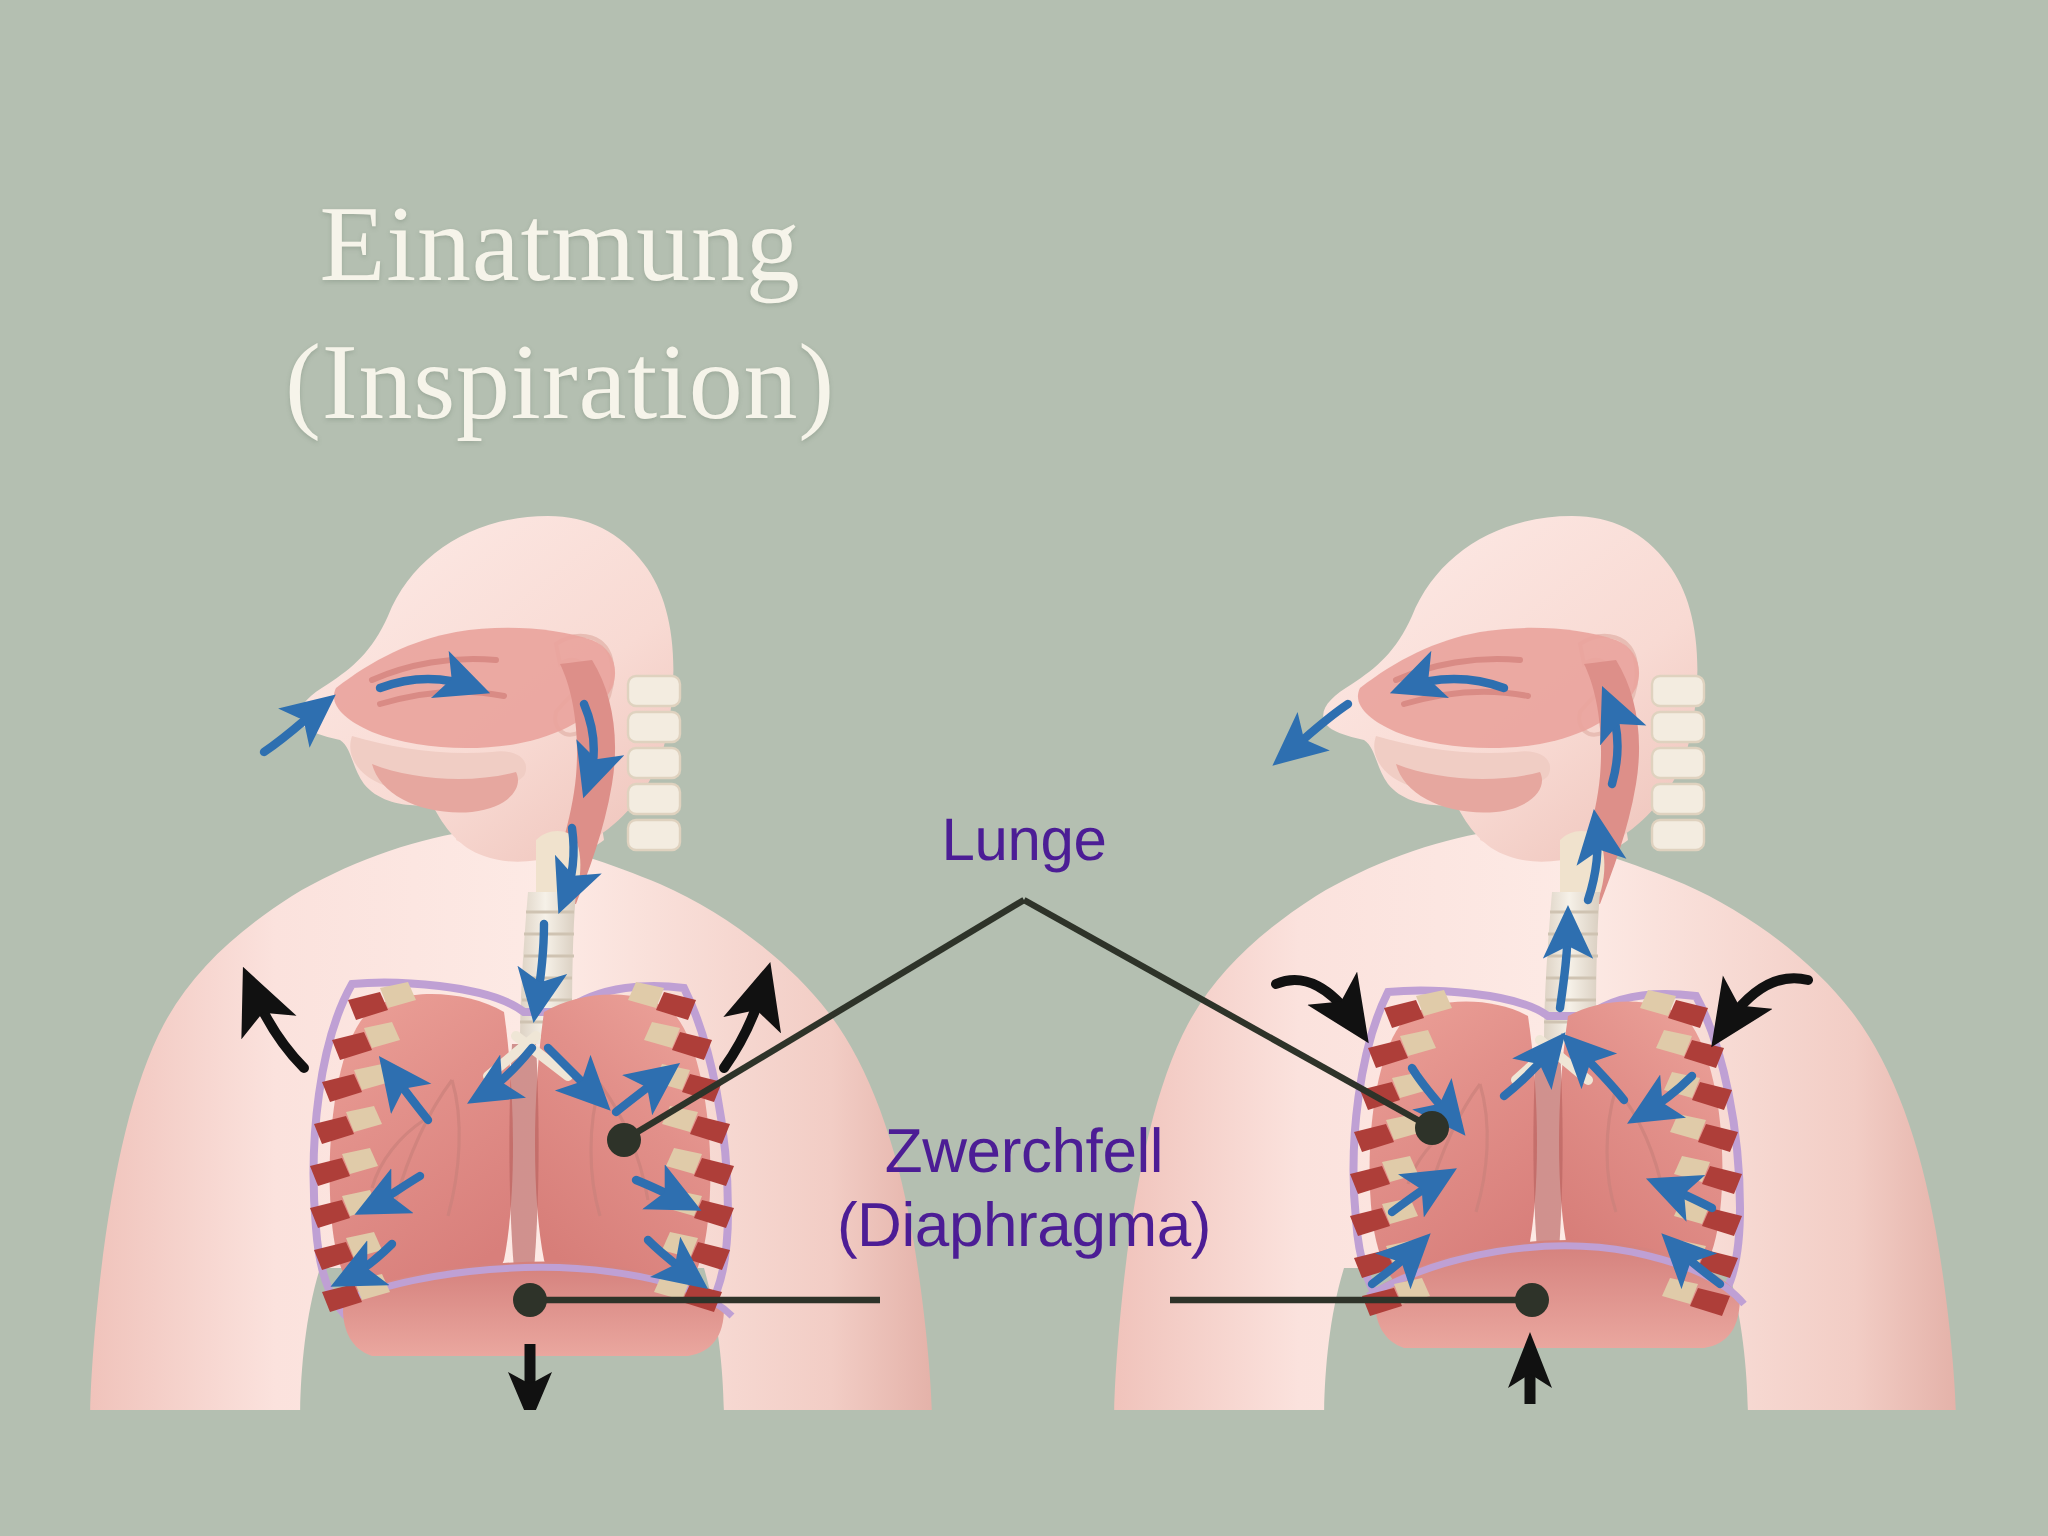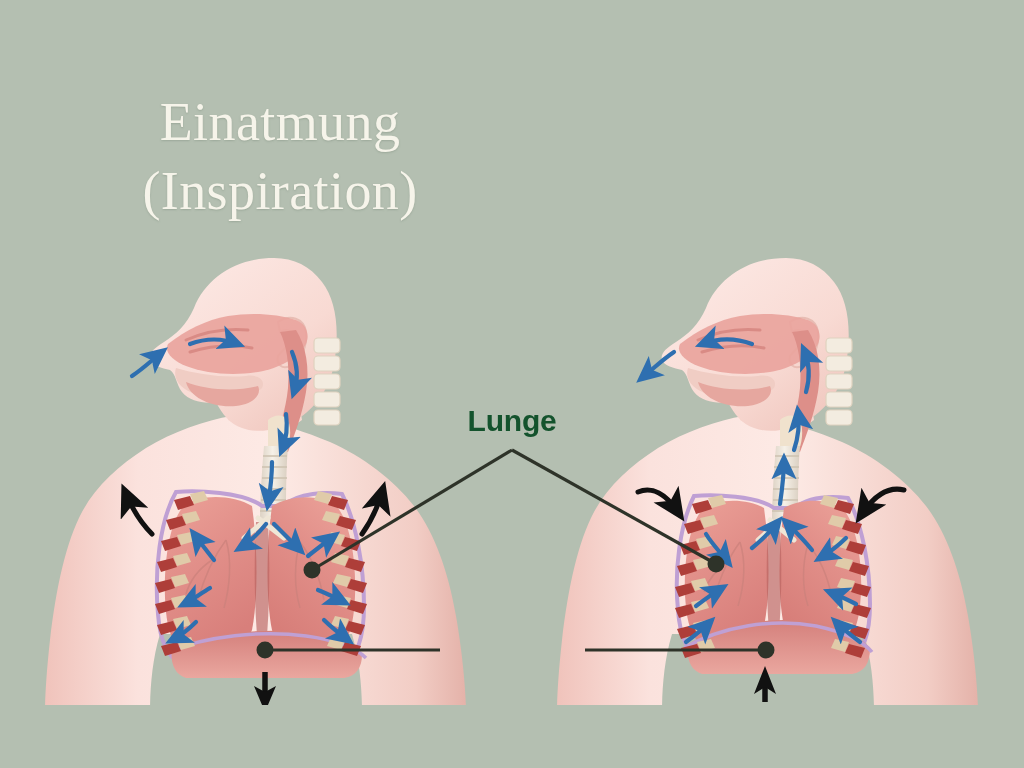--- a/index.html
+++ b/index.html
@@ -18,22 +18,22 @@
     line-height:1.28;
     text-align:center;
     letter-spacing:0.4px;
     white-space:pre-line;
     text-shadow:0 1px 2px rgba(110,125,108,0.35);
   }
   #title-left{left:60px;top:72px;width:440px;margin-top:16px;}
   #title-right{left:530px;top:72px;width:440px;}
   .callout-label{
     position:absolute;
-    color:#14532d;
-    font-weight:bold;
+    color:#4c1d95;
+    font-weight:normal;
     text-align:center;
     line-height:1.18;
     white-space:pre-line;
     font-size:30px;
     letter-spacing:-0.2px;
   }
   #label-lunge{left:392px;top:403px;width:240px;}
   #label-zwerchfell{left:372px;top:558px;width:280px;font-size:31px;}
   svg{display:block;}
   .figsvg{position:absolute;top:0;}
@@ -437,14 +437,16 @@
       <circle cx="716" cy="564" r="8.5"></circle>
       <circle cx="265" cy="650" r="8.5"></circle>
       <circle cx="766" cy="650" r="8.5"></circle>
     </g>
   </svg>
 
   <div class="title" id="title-left">Einatmung
 (Inspiration)</div>
 
   <div class="callout-label" id="label-lunge">Lunge</div>
+  <div class="callout-label" id="label-zwerchfell">Zwerchfell
+(Diaphragma)</div>
 
 </div>
 
 </body></html>

